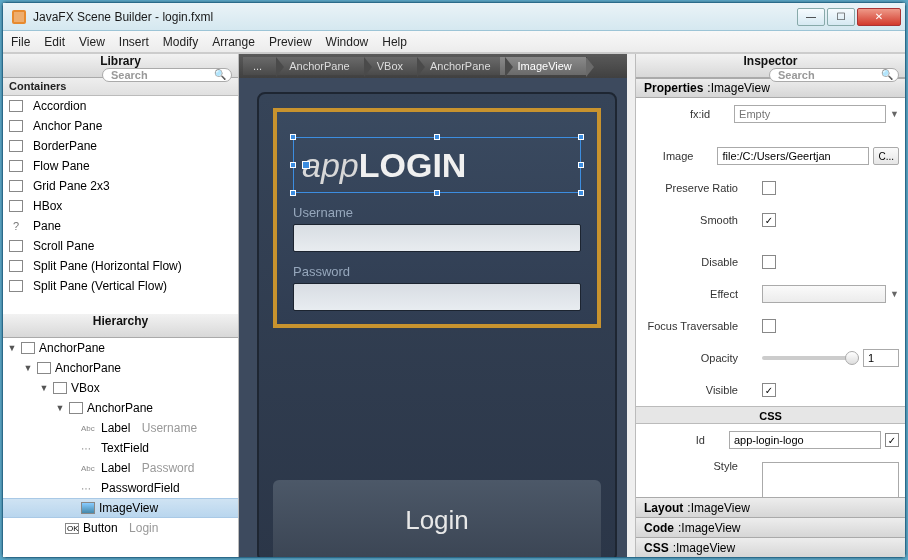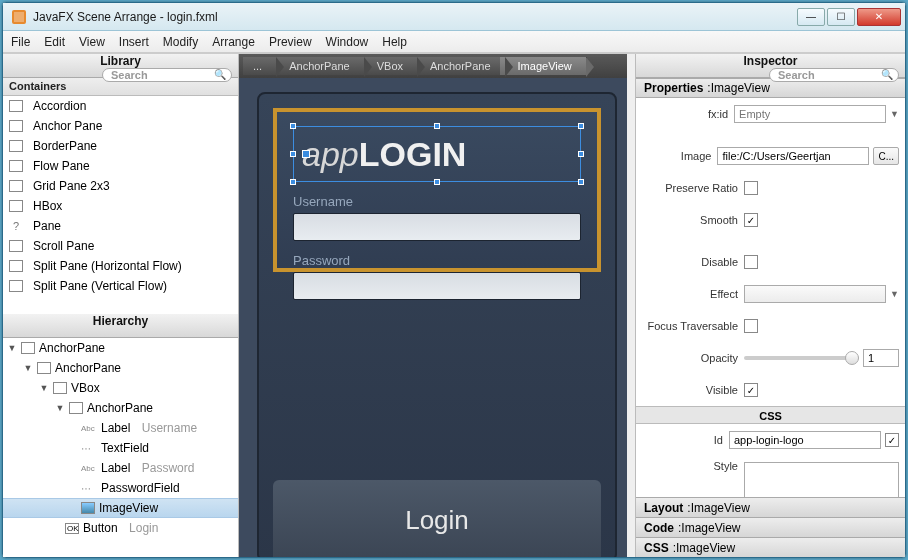--- a/index.html
+++ b/index.html
@@ -46,38 +46,38 @@
 
 .breadcrumb { height: 24px; background: linear-gradient(#5a5a5a,#404040); display: flex; align-items: center; padding: 0 4px; font-size: 11px; color: #ddd; gap: 0; }
 .bc-item { position: relative; padding: 3px 14px 3px 18px; background: linear-gradient(#6a6a6a,#4a4a4a); border-right: 1px solid #333; margin-right: -6px; }
 .bc-item::after { content: ""; position: absolute; right: -8px; top: 0; border-top: 10px solid transparent; border-bottom: 10px solid transparent; border-left: 8px solid #4a4a4a; z-index: 1; }
 .bc-item:first-child { padding-left: 10px; }
 .bc-item.active { background: linear-gradient(#8a8a8a,#6a6a6a); color: #fff; }
 .bc-item.active::after { border-left-color: #6a6a6a; }
 
 .canvas { flex: 1; background: #3d4a5e; position: relative; overflow: hidden; padding: 14px 18px; }
 .device { width: 360px; height: 470px; background: linear-gradient(#364458,#2b3648); border-radius: 8px; border: 2px solid #1e2632; padding: 14px; margin-top: 0; position: relative; }
-.gold-frame { border: 4px solid #c8932e; height: 164px; padding: 14px 16px; position: relative; background: linear-gradient(#3a4a60,#303d52); }
+.gold-frame { border: 4px solid #c8932e; height: 220px; padding: 25px 16px; position: relative; background: linear-gradient(#3a4a60,#303d52); }
 .logo-box { position: relative; height: 56px; border: 1px solid #3c8de0; display: flex; align-items: center; padding: 0 8px; }
 .logo-box::before, .logo-box::after { content: ""; position: absolute; width: 6px; height: 6px; background: #3c8de0; border: 1px solid #fff; }
 .handle { position: absolute; width: 6px; height: 6px; background: #3c8de0; border: 1px solid #fff; }
 .h-tl { top: -4px; left: -4px; } .h-tr { top: -4px; right: -4px; } .h-bl { bottom: -4px; left: -4px; } .h-br { bottom: -4px; right: -4px; }
 .h-tm { top: -4px; left: 50%; margin-left: -3px; } .h-bm { bottom: -4px; left: 50%; margin-left: -3px; }
 .h-ml { top: 50%; left: -4px; margin-top: -3px; } .h-mr { top: 50%; right: -4px; margin-top: -3px; }
 .logo-app { font-size: 34px; font-weight: 300; color: #d8d8d8; font-style: italic; }
 .logo-login { font-size: 34px; font-weight: 800; color: #f0f0f0; }
 .form-lbl { font-size: 13px; color: #96a7bc; margin-top: 12px; margin-bottom: 4px; }
 .form-input { width: 100%; height: 28px; background: linear-gradient(#d8dde3,#e8ecf0); border: 1px solid #1c2430; border-radius: 2px; }
 .login-bar { position: absolute; bottom: 0; left: 14px; right: 14px; height: 80px; background: linear-gradient(#4c5868,#3b4554); border-radius: 6px 6px 0 0; display: flex; align-items: center; justify-content: center; }
 .login-btn { font-size: 26px; color: #e8e8e8; font-weight: 300; }
 
 .props-hdr { height: 20px; background: linear-gradient(#ededed,#d6d6d6); border-bottom: 1px solid #aaa; border-top: 1px solid #aaa; font-size: 12px; padding: 2px 8px; display: flex; align-items: center; }
 .props-hdr b { margin-right: 4px; }
 .props-body { flex: 1; overflow: auto; font-size: 11px; }
-.prop-row { display: flex; align-items: center; height: 24px; padding: 16px 6px; gap: 6px; }
+.prop-row { display: flex; align-items: center; height: 24px; padding: 16px 6px; gap: 24px; }
 .prop-lbl { width: 96px; text-align: right; color: #333; font-size: 11px; }
 .prop-val { flex: 1; display: flex; align-items: center; gap: 4px; }
 .prop-input { flex: 1; height: 18px; border: 1px solid #aaa; background: #fff; font-size: 11px; padding: 0 4px; }
 .prop-cb { width: 14px; height: 14px; border: 1px solid #888; background: #fff; display: inline-flex; align-items: center; justify-content: center; font-size: 10px; }
 .prop-btn { height: 18px; padding: 0 4px; border: 1px solid #aaa; background: linear-gradient(#fafafa,#e6e6e6); font-size: 10px; border-radius: 2px; }
 .prop-sel { flex: 1; height: 18px; border: 1px solid #aaa; background: linear-gradient(#fafafa,#ececec); }
 .prop-slider { flex: 1; height: 4px; background: #ccc; border-radius: 2px; position: relative; }
 .prop-slider-thumb { position: absolute; right: 0; top: -5px; width: 14px; height: 14px; border-radius: 50%; background: linear-gradient(#fff,#ddd); border: 1px solid #aaa; }
 .css-sub { height: 18px; background: #e6e6e6; border-top: 1px solid #bbb; border-bottom: 1px solid #bbb; text-align: center; font-size: 11px; font-weight: bold; line-height: 18px; }
 .style-area { width: 100%; height: 50px; border: 1px solid #aaa; background: #fff; margin: 2px 0; }
@@ -87,21 +87,21 @@
 </head>
 <body>
 
 <div class="window">
 
   <div class="titlebar">
     <svg class="titlebar-icon" viewBox="0 0 16 16">
         <rect x="1" y="1" width="14" height="14" fill="#e78a2e" rx="2"></rect>
         <rect x="3" y="3" width="10" height="10" fill="#fff" opacity=".3"></rect>
       </svg>
-    <span class="titlebar-text">JavaFX Scene Arrange - login.fxml</span>
+    <span class="titlebar-text">JavaFX Scene Builder - login.fxml</span>
     <div class="win-btns">
       <div class="win-btn">—</div>
       <div class="win-btn">☐</div>
       <div class="win-btn close">✕</div>
     </div>
   </div>
 
   <div class="menubar">
     <span>File</span>
     <span>Edit</span>

